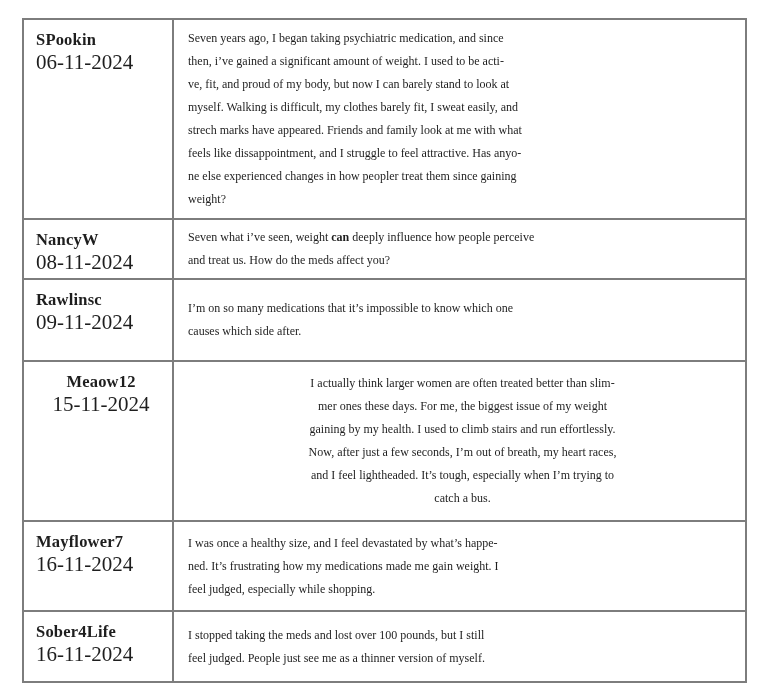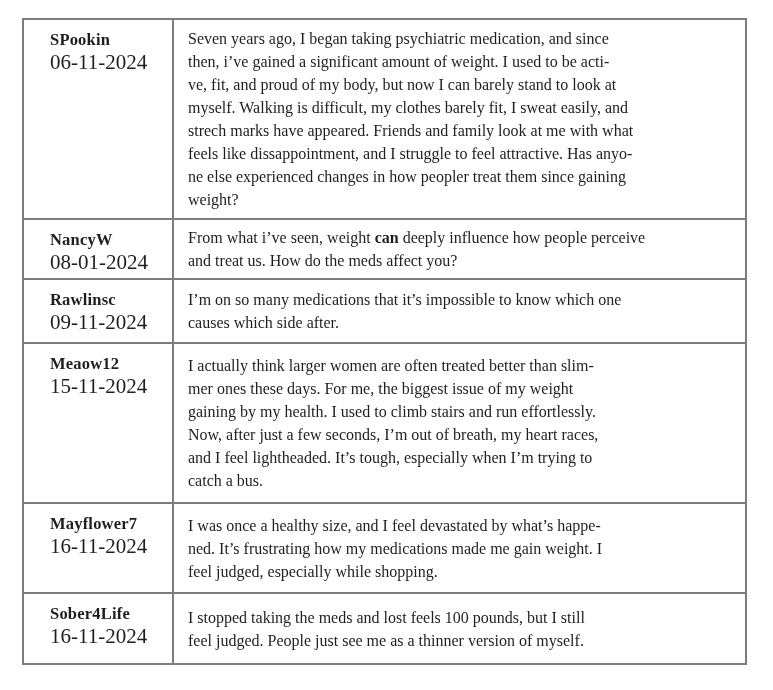--- a/index.html
+++ b/index.html
@@ -23,51 +23,51 @@
     table-layout: fixed;
   }
   table.thread-table td {
     border: 2px solid #7d7d7d;
   }
   col.author-col { width: 150px; }
   col.message-col { width: 573px; }
 
   td.author-cell {
     vertical-align: top;
-    padding: 8px 6px 4px 26px;
+    padding: 8px 6px 4px 12px;
   }
   .author-name {
     font-weight: bold;
     font-size: 16.5px;
     line-height: 23px;
     letter-spacing: 0.2px;
     white-space: nowrap;
   }
   .author-date {
     font-size: 21px;
     line-height: 23px;
     white-space: nowrap;
   }
 
   td.message-cell {
     vertical-align: middle;
     padding: 6px 8px 6px 14px;
-    font-size: 16px;
+    font-size: 12px;
     line-height: 23px;
   }
   .message {
     white-space: pre-line;
   }
   .message b { font-weight: bold; }
 
   
   tr.row-0 { height: 200px; }
   tr.row-1 { height: 52px; }
-  tr.row-2 { height: 64px; }
-  tr.row-3 { height: 160px; }
+  tr.row-2 { height: 82px; }
+  tr.row-3 { height: 160px; text-align: center; }
   tr.row-4 { height: 90px; margin-left: 32px; }
   tr.row-5 { height: 71px; }
 </style>
 </head>
 <body>
 
 <table class="thread-table">
   <colgroup>
     <col class="author-col">
     <col class="message-col">
@@ -85,24 +85,24 @@
 myself. Walking is difficult, my clothes barely fit, I sweat easily, and
 strech marks have appeared. Friends and family look at me with what
 feels like dissappointment, and I struggle to feel attractive. Has anyo-
 ne else experienced changes in how peopler treat them since gaining
 weight?</div>
       </td>
     </tr>
     <tr class="row-1">
       <td class="author-cell">
         <div class="author-name">NancyW</div>
-        <div class="author-date">08-01-2024</div>
+        <div class="author-date">08-11-2024</div>
       </td>
       <td class="message-cell">
-        <div class="message"><span>From what i’ve seen, weight </span><b>can</b><span> deeply influence how people perceive
+        <div class="message"><span>Seven what i’ve seen, weight </span><b>can</b><span> deeply influence how people perceive
 and treat us. How do the meds affect you?</span></div>
       </td>
     </tr>
     <tr class="row-2">
       <td class="author-cell">
         <div class="author-name">Rawlinsc</div>
         <div class="author-date">09-11-2024</div>
       </td>
       <td class="message-cell">
         <div class="message">I’m on so many medications that it’s impossible to know which one
@@ -133,18 +133,18 @@
 ned. It’s frustrating how my medications made me gain weight. I
 feel judged, especially while shopping.</div>
       </td>
     </tr>
     <tr class="row-5">
       <td class="author-cell">
         <div class="author-name">Sober4Life</div>
         <div class="author-date">16-11-2024</div>
       </td>
       <td class="message-cell">
-        <div class="message">I stopped taking the meds and lost feels 100 pounds, but I still
+        <div class="message">I stopped taking the meds and lost over 100 pounds, but I still
 feel judged. People just see me as a thinner version of myself.</div>
       </td>
     </tr>
   </tbody>
 </table>
 
 </body></html>

